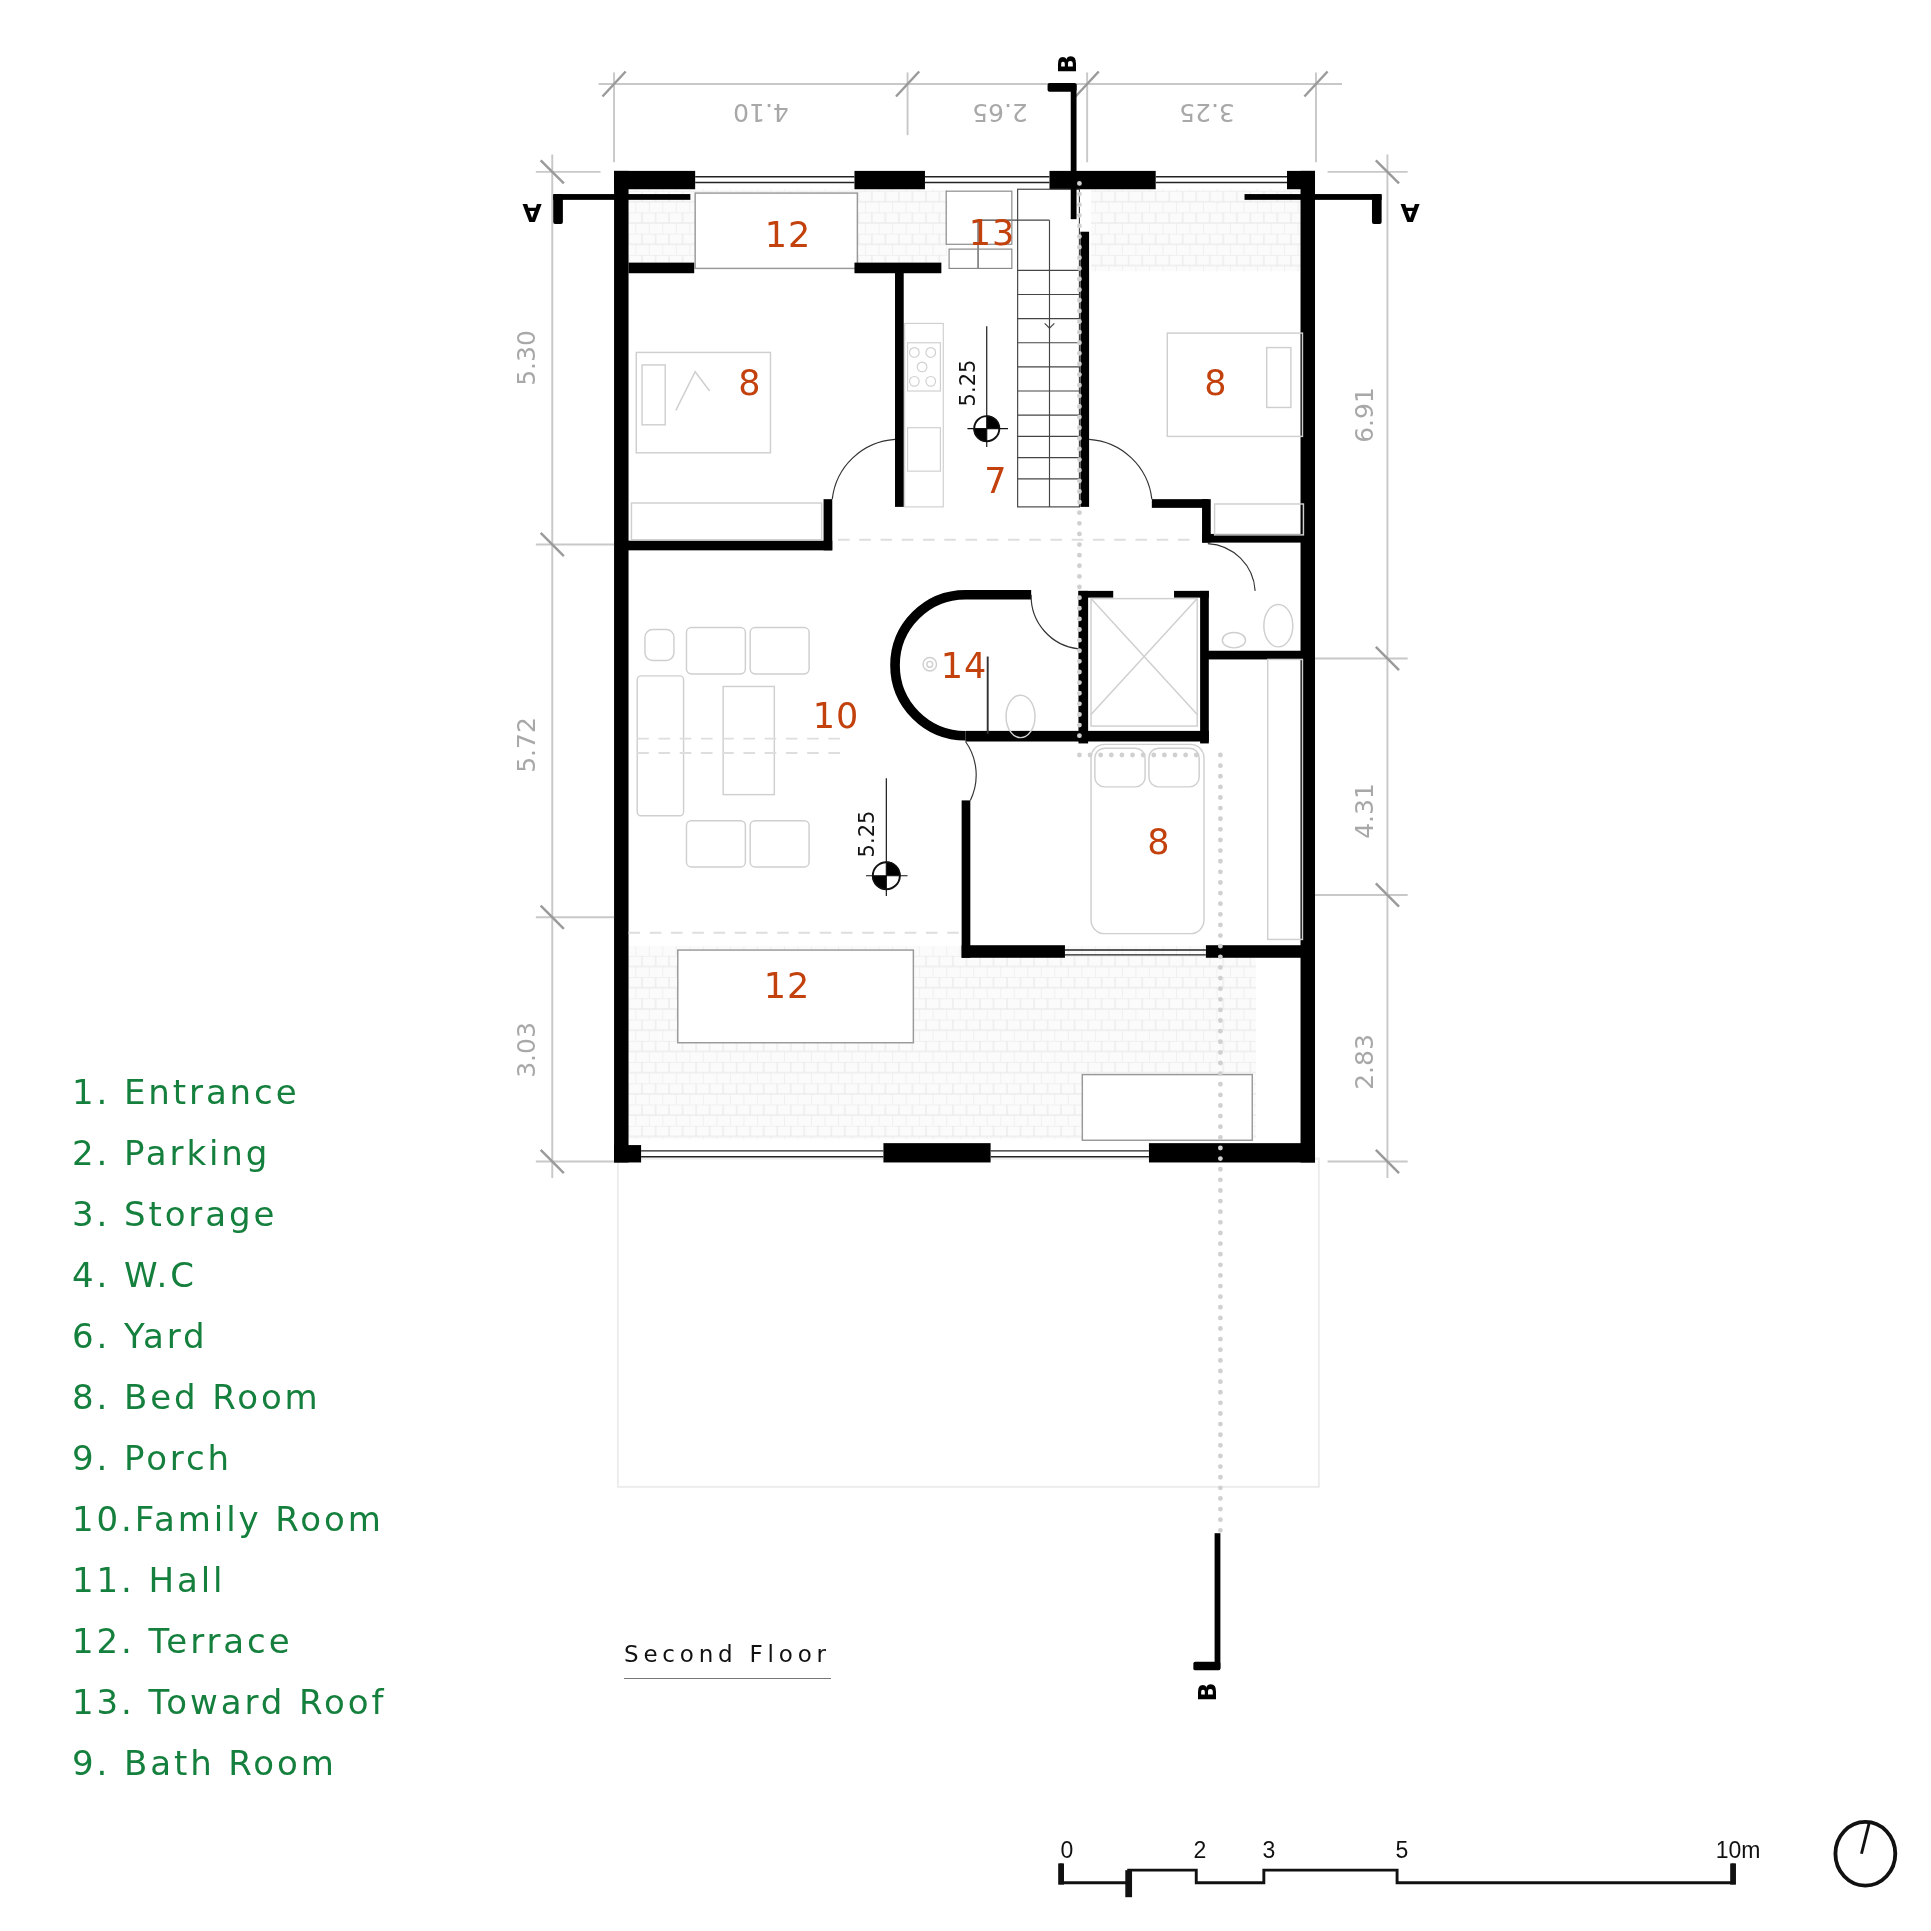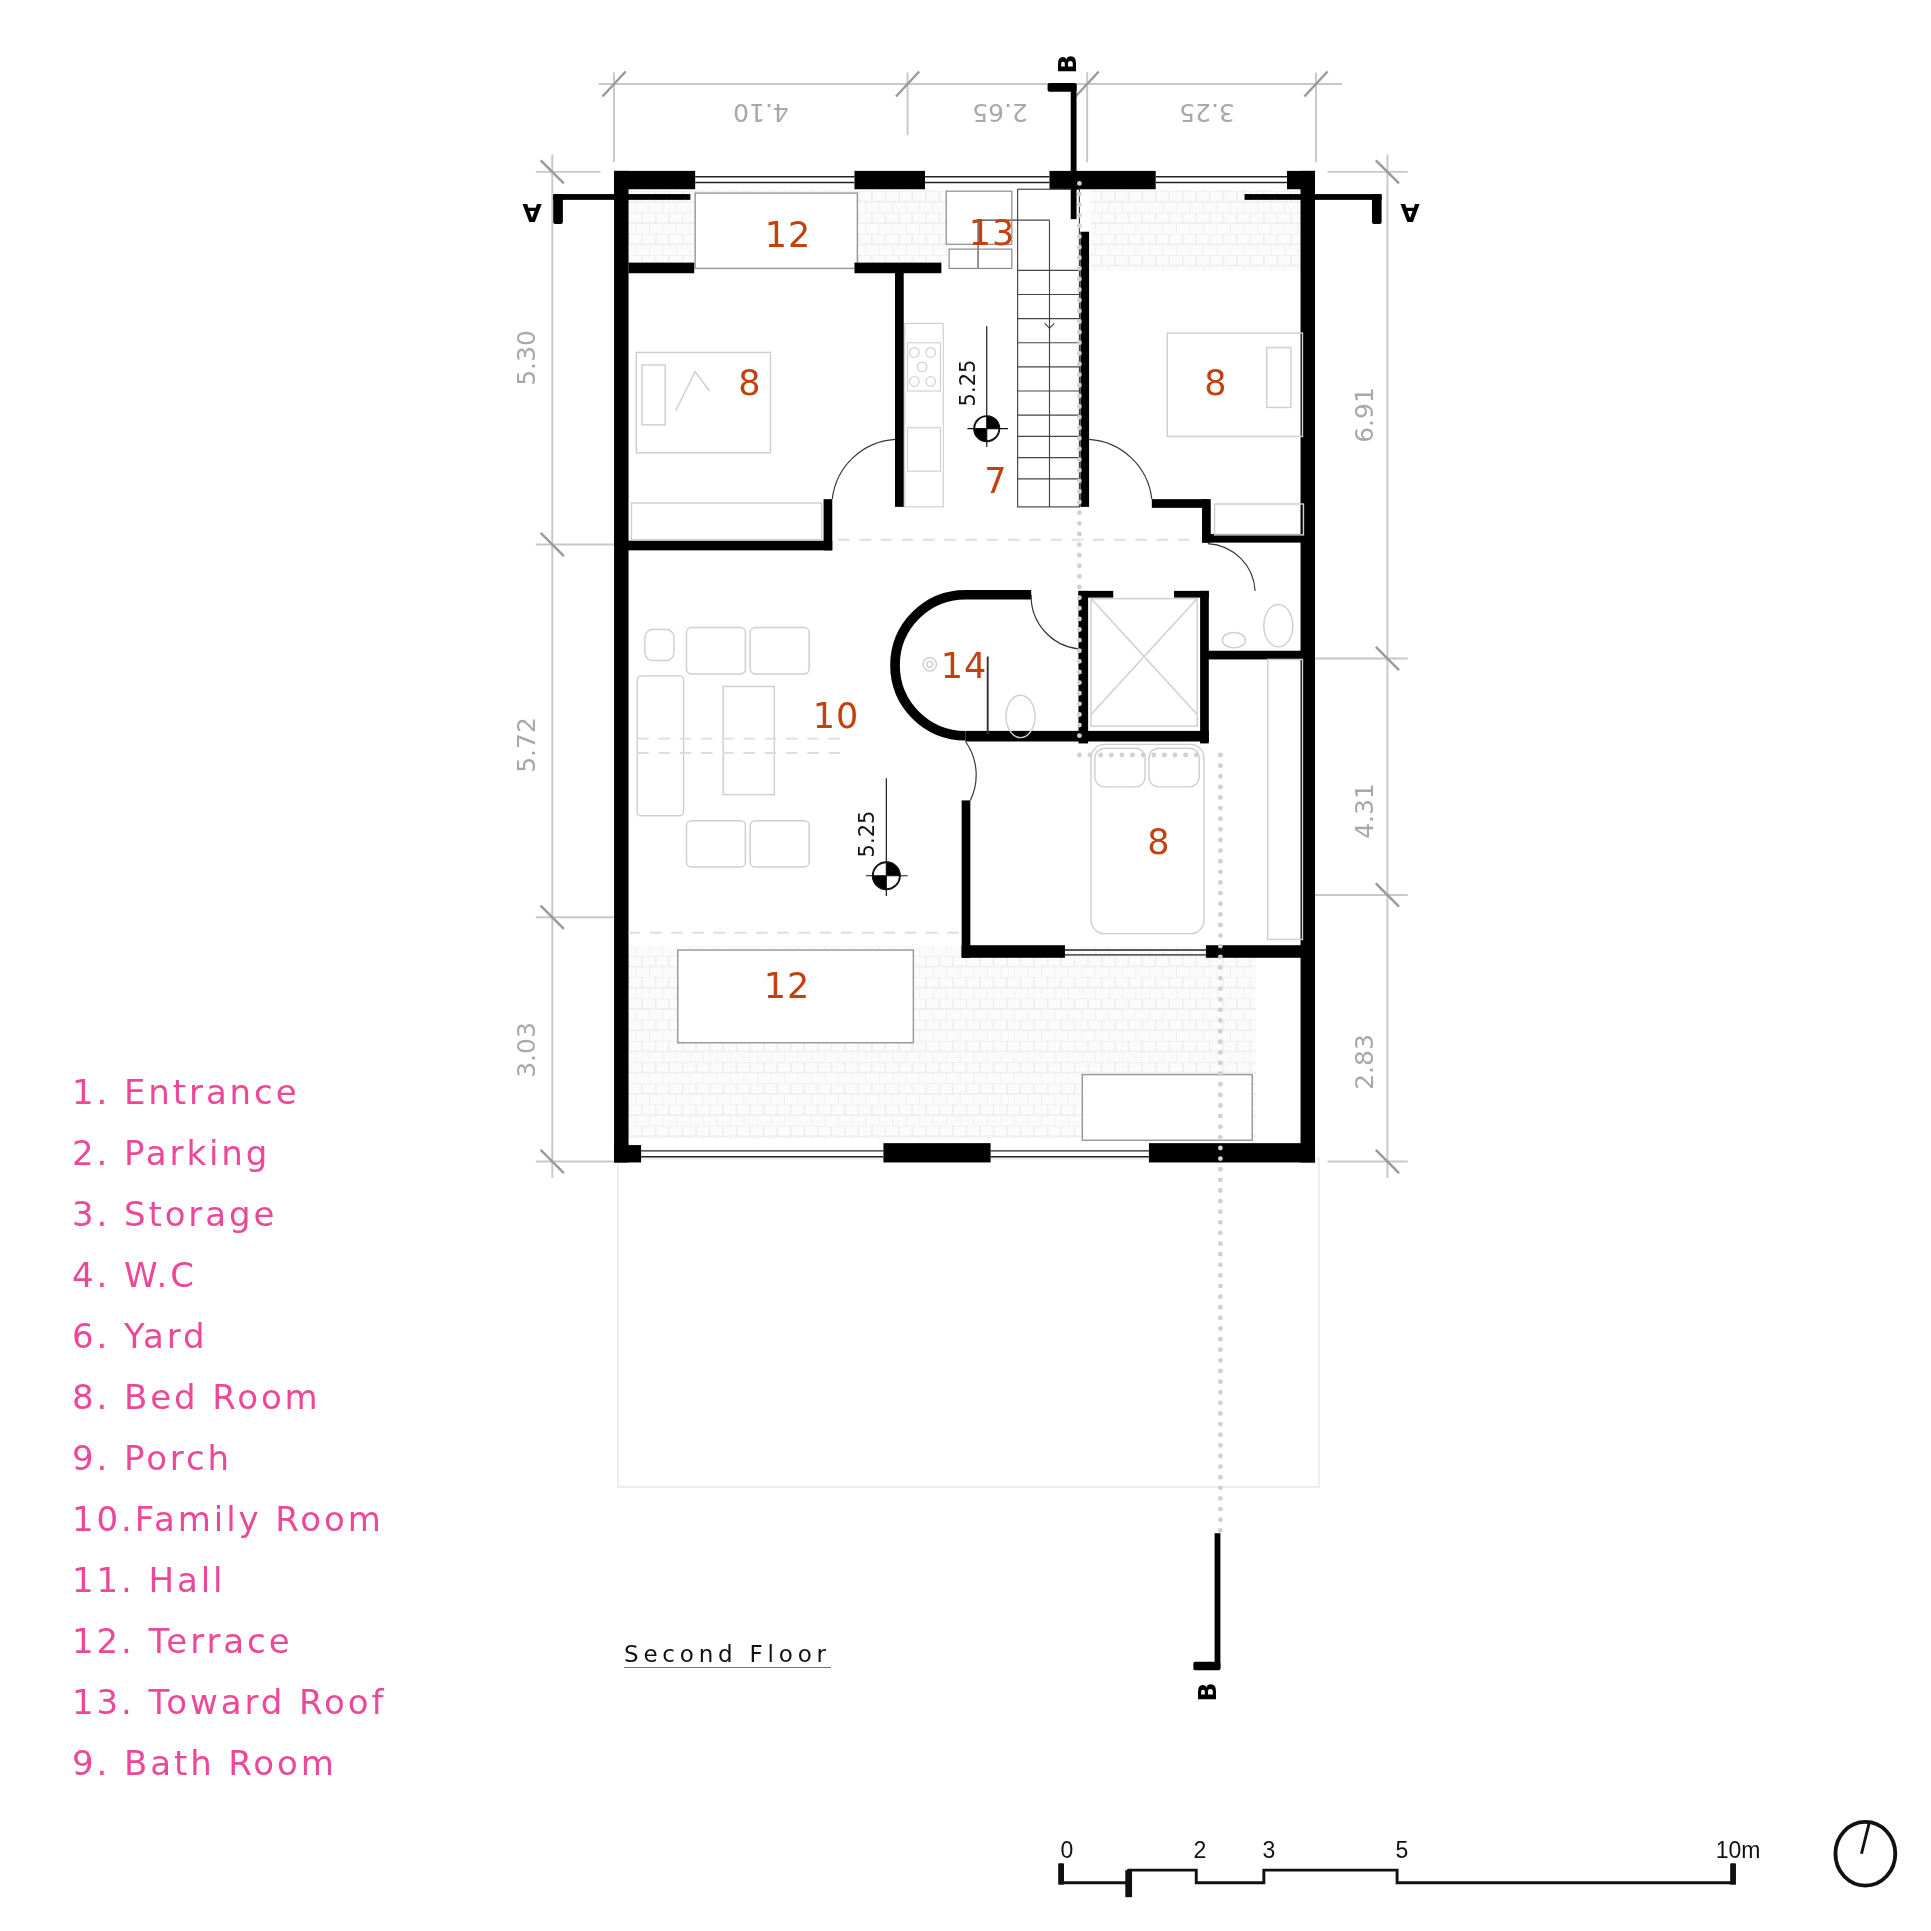--- a/index.html
+++ b/index.html
@@ -5,22 +5,22 @@
   html, body { margin:0; padding:0; background:#ffffff; }
   #canvas { position:relative; width:1931px; height:1931px; background:#ffffff; overflow:hidden; font-family:"DejaVu Sans", sans-serif; }
   svg.plan { position:absolute; left:0; top:0; }
   .lbl { position:absolute; font-family:"DejaVu Sans", sans-serif; color:#8a8a8a; white-space:nowrap; }
   .room-num { font-size:35px; color:#c2410c; transform:translate(-50%,-50%); letter-spacing:1px; }
   .dim { font-size:25px; color:#a8a8a8; transform:translate(-50%,-50%) rotate(-90deg); }
   .dim-top { font-size:25px; color:#a8a8a8; transform:translate(-50%,-50%) rotate(180deg); }
   .level { font-size:21px; color:#111; transform:translate(-50%,-50%) rotate(-90deg); }
   .sec { font-size:25px; color:#000; font-weight:bold; transform:translate(-50%,-50%); }
   .legend { position:absolute; left:72px; top:1062px; }
-  .legend-item { font-size:34px; color:#ec4899; letter-spacing:2.9px; height:61px; line-height:61px; }
-  .title { position:absolute; left:624px; top:1641px; font-size:23px; color:#111; letter-spacing:4.8px; border-bottom:1.9px solid #777; padding-bottom:0; }
+  .legend-item { font-size:34px; color:#15803d; letter-spacing:2.9px; height:61px; line-height:61px; }
+  .title { position:absolute; left:624px; top:1641px; font-size:23px; color:#111; letter-spacing:4.8px; border-bottom:1.9px solid #777; padding-bottom:11px; }
   .scale-lbl { position:absolute; font-size:23px; color:#111; transform:translateX(-50%); top:1837px; font-family:"Liberation Sans", sans-serif; }
 </style>
 </head>
 <body>
 
 <div id="canvas">
 
   <svg class="plan" width="1931" height="1931" viewBox="0 0 2000 2000">
     <defs>
       <pattern id="tile" width="14" height="22" patternUnits="userSpaceOnUse">

